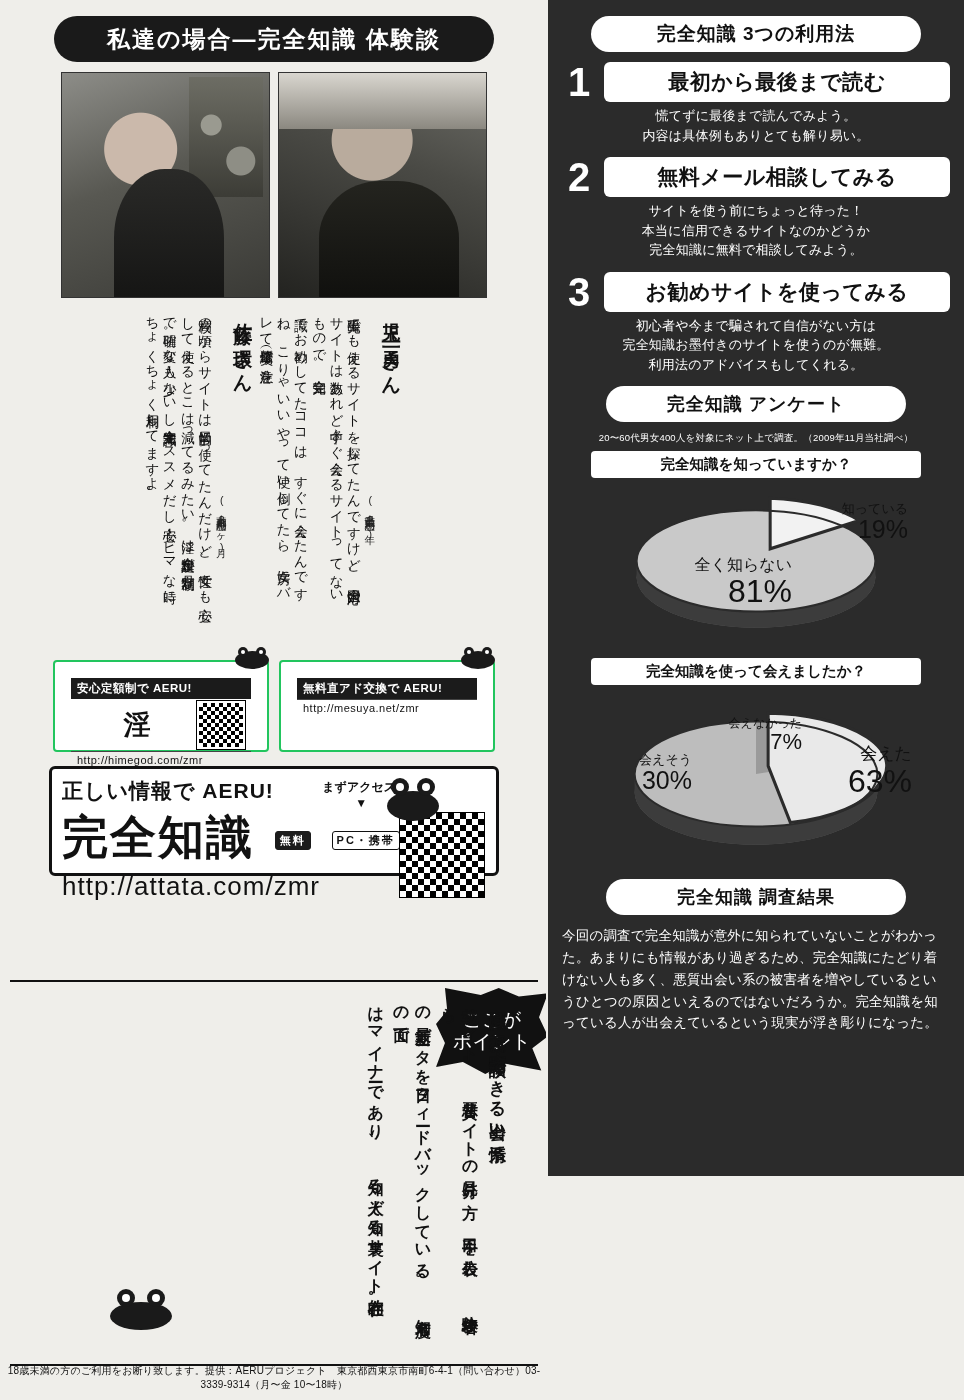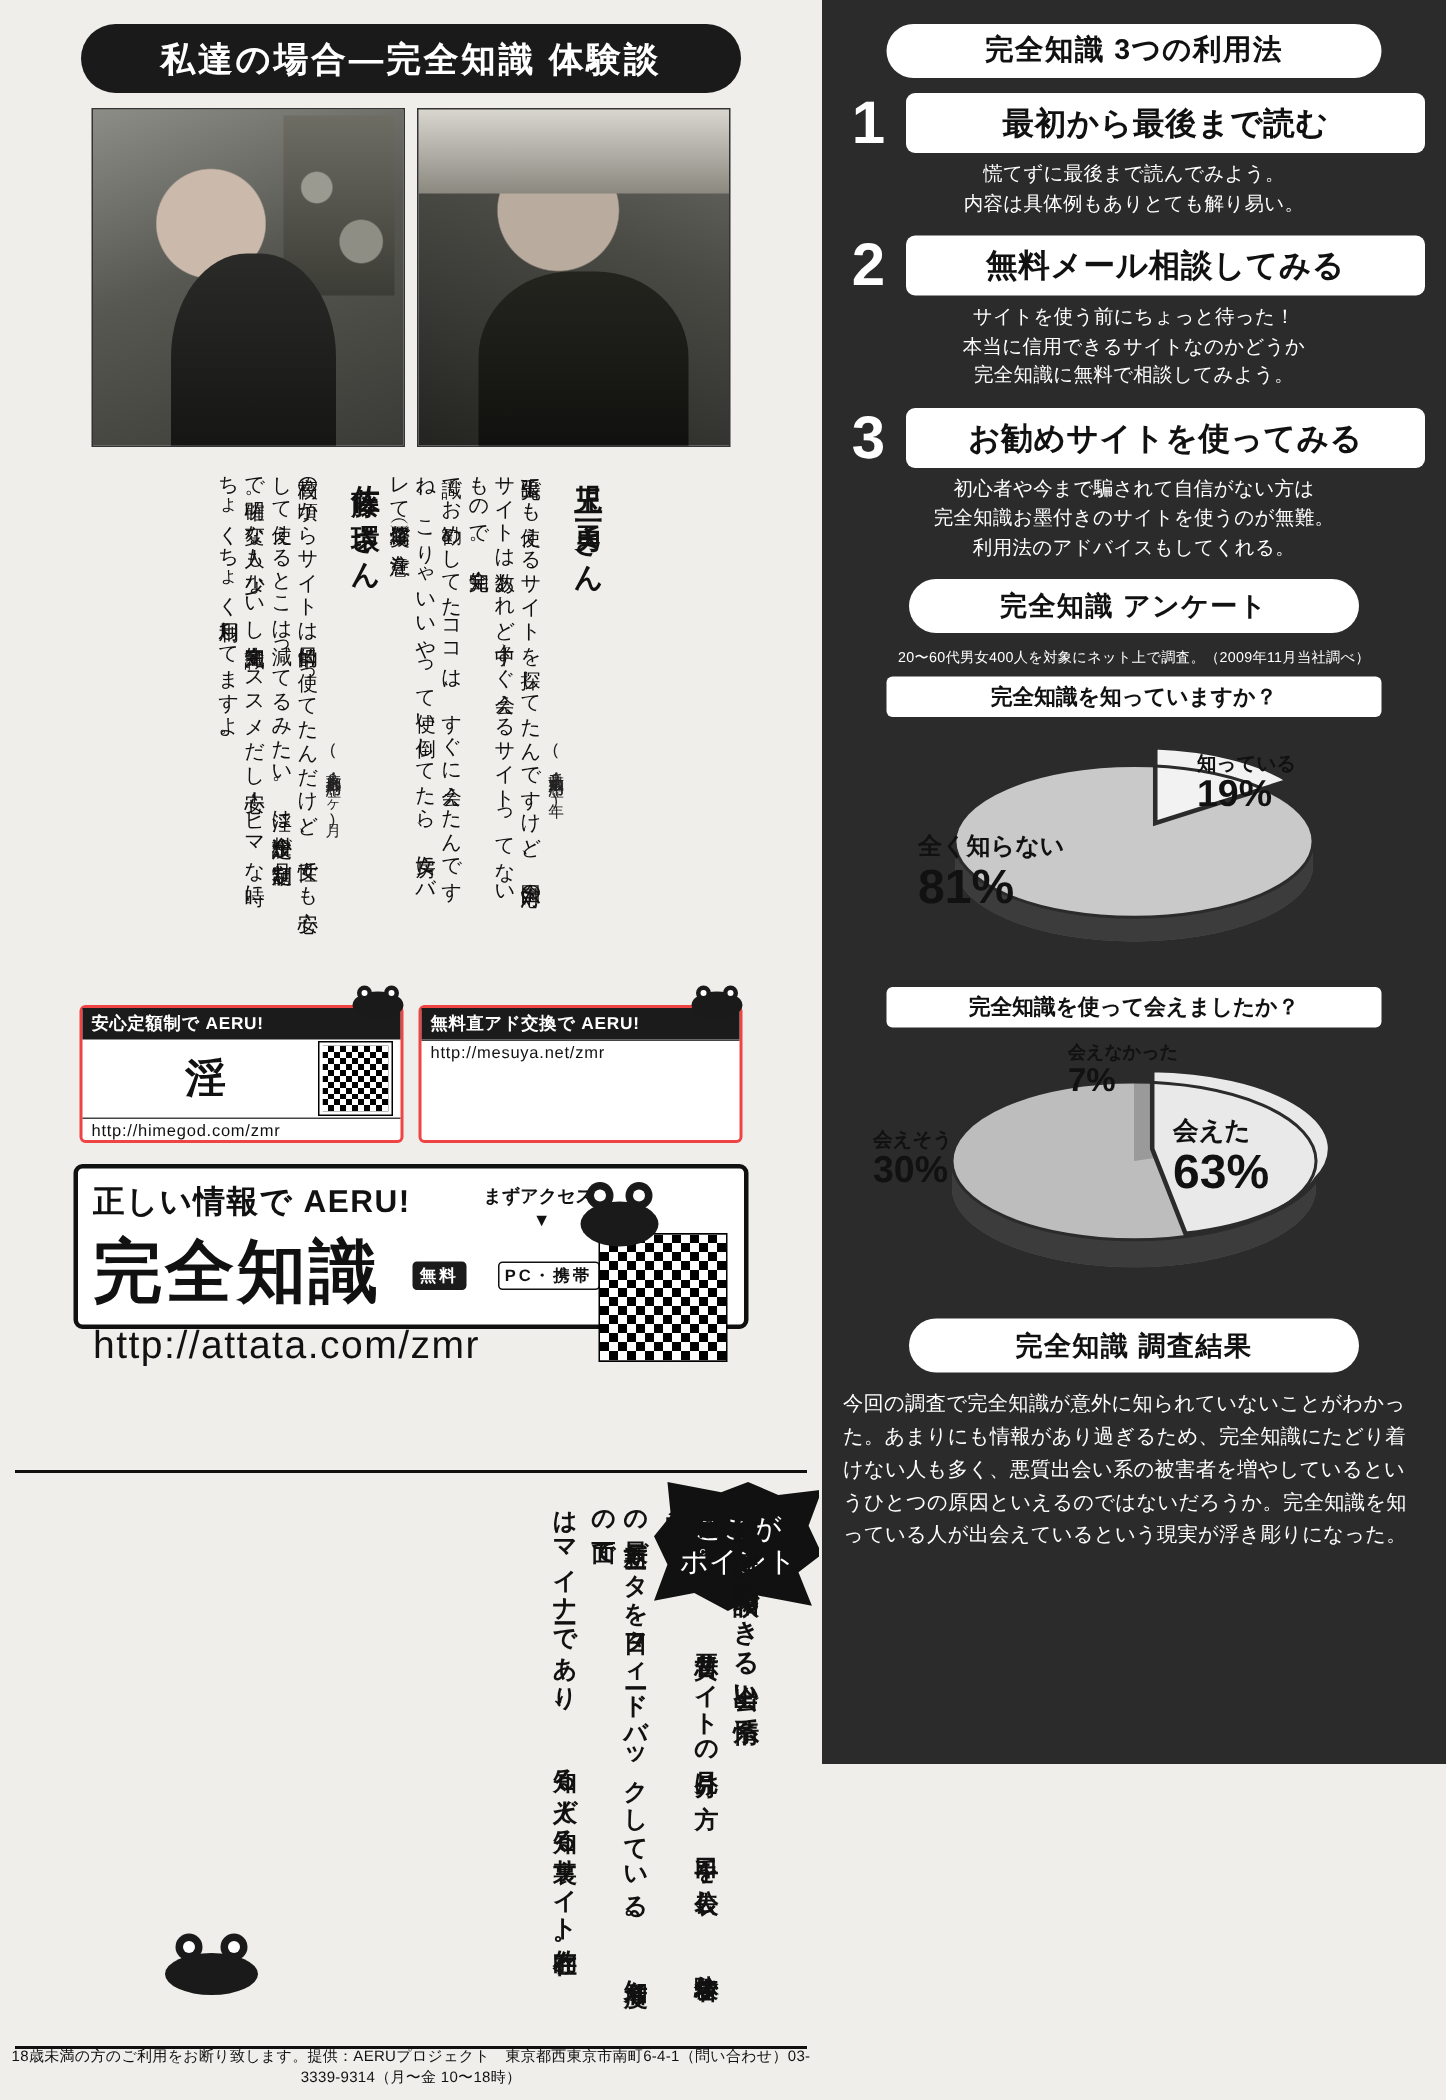--- a/index.html
+++ b/index.html
@@ -105,22 +105,22 @@
   .vmeta {
     writing-mode: vertical-rl; text-orientation: upright;
     font-size: 10.5px; letter-spacing: 1px; color:#222;
     height: 170px; align-self: flex-start; margin-top: 186px;
   }
   .tgroup { display:flex; flex-direction: row-reverse; align-items:flex-start; gap:1px; }
   
   .adrow { display:flex; gap:10px; justify-content:center; margin-top: 12px; }
   .adbox {
     width: 216px; height: 92px;
-    border: 2px solid #ef4444; border-radius: 4px;
-    background:#fff; position: relative; padding: 0; margin-top: 10px;
+    border: 2px solid #22c55e; border-radius: 4px;
+    background:#fff; position: relative; padding: 16px;
   }
   .adbox .cap {
     background:#1b1b1b; color:#fff; font-size: 11.5px; font-weight: bold;
     padding: 3px 6px; letter-spacing: .5px;
   }
   .adbox .body { display:flex; align-items:center; height: 52px; padding: 0 6px; }
   .adbox .kanji { font-size: 27px; font-weight: bold; flex:1; text-align:center; }
   .qr {
     width: 48px; height: 48px;
     background-image:
@@ -215,21 +215,21 @@
   }
   .rpill2 { width: 300px; font-size: 18px; }
   .survey-note { font-size: 9.5px; text-align:center; margin: 2px 0 6px 0; letter-spacing: .2px;}
   .qbar {
     background:#fff; color:#111; border-radius: 4px;
     font-size: 14.5px; font-weight:bold; text-align:center;
     padding: 4px 0; margin: 6px auto 2px auto; width: 330px;
   }
   .chartwrap { position: relative; height: 172px; }
   .chartwrap2 { position: relative; height: 178px; }
-  .pie-label { position:absolute; text-align:left; font-weight:bold; line-height:1.1;}
+  .pie-label { position:absolute; text-align:right; font-weight:normal; line-height:1.1;}
   .pie-label .lt { font-size: 13px; display:block; }
   .pie-label .lv { font-size: 25px; display:block; }
   .pie-label.dark { color:#111; }
   .result-body {
     font-size: 13.5px; line-height: 1.62; margin-top: 8px; letter-spacing: .2px;
   }
 </style>
 </head>
 <body>
 
@@ -392,21 +392,21 @@
     <div class="qbar">完全知識を使って会えましたか？</div>
     <div class="chartwrap2">
       <svg viewBox="0 0 360 176" style="width:100%;height:100%">
         <ellipse cx="180" cy="104" rx="120" ry="52" fill="#5d5d5d"></ellipse>
         <path d="M60 104 A120 52 0 0 0 300 104 L300 86 A120 52 0 0 1 60 86 Z" fill="#3c3c3c"></path>
         <ellipse cx="180" cy="86" rx="120" ry="52" fill="#bdbdbd"></ellipse>
         <path d="M180 86 L180 34 A120 52 0 0 1 292 70 Z" fill="#9a9a9a"></path>
         <path d="M192 78 L192 26 A120 52 0 0 1 300 98 A120 52 0 0 1 214 134 Z" fill="#e9e9e9" stroke="#2b2b2b" stroke-width="3"></path>
         <ellipse cx="180" cy="86" rx="120" ry="52" fill="none" stroke="#2b2b2b" stroke-width="2"></ellipse>
       </svg>
-      <div class="pie-label dark" style="left:150px;top:8px;width:90px;font-size:12px">
+      <div class="pie-label dark" style="left:150px;top:30px;width:90px;font-size:12px">
         <span class="lt" style="font-size:12px">会えなかった</span>
         <span class="lv" style="font-size:22px">7%</span>
       </div>
       <div class="pie-label dark" style="left:20px;top:66px;width:110px">
         <span class="lt">会えそう</span>
         <span class="lv">30%</span>
       </div>
       <div class="pie-label dark" style="left:220px;top:58px;width:130px">
         <span class="lt" style="font-size:17px">会えた</span>
         <span class="lv" style="font-size:32px">63%</span>

